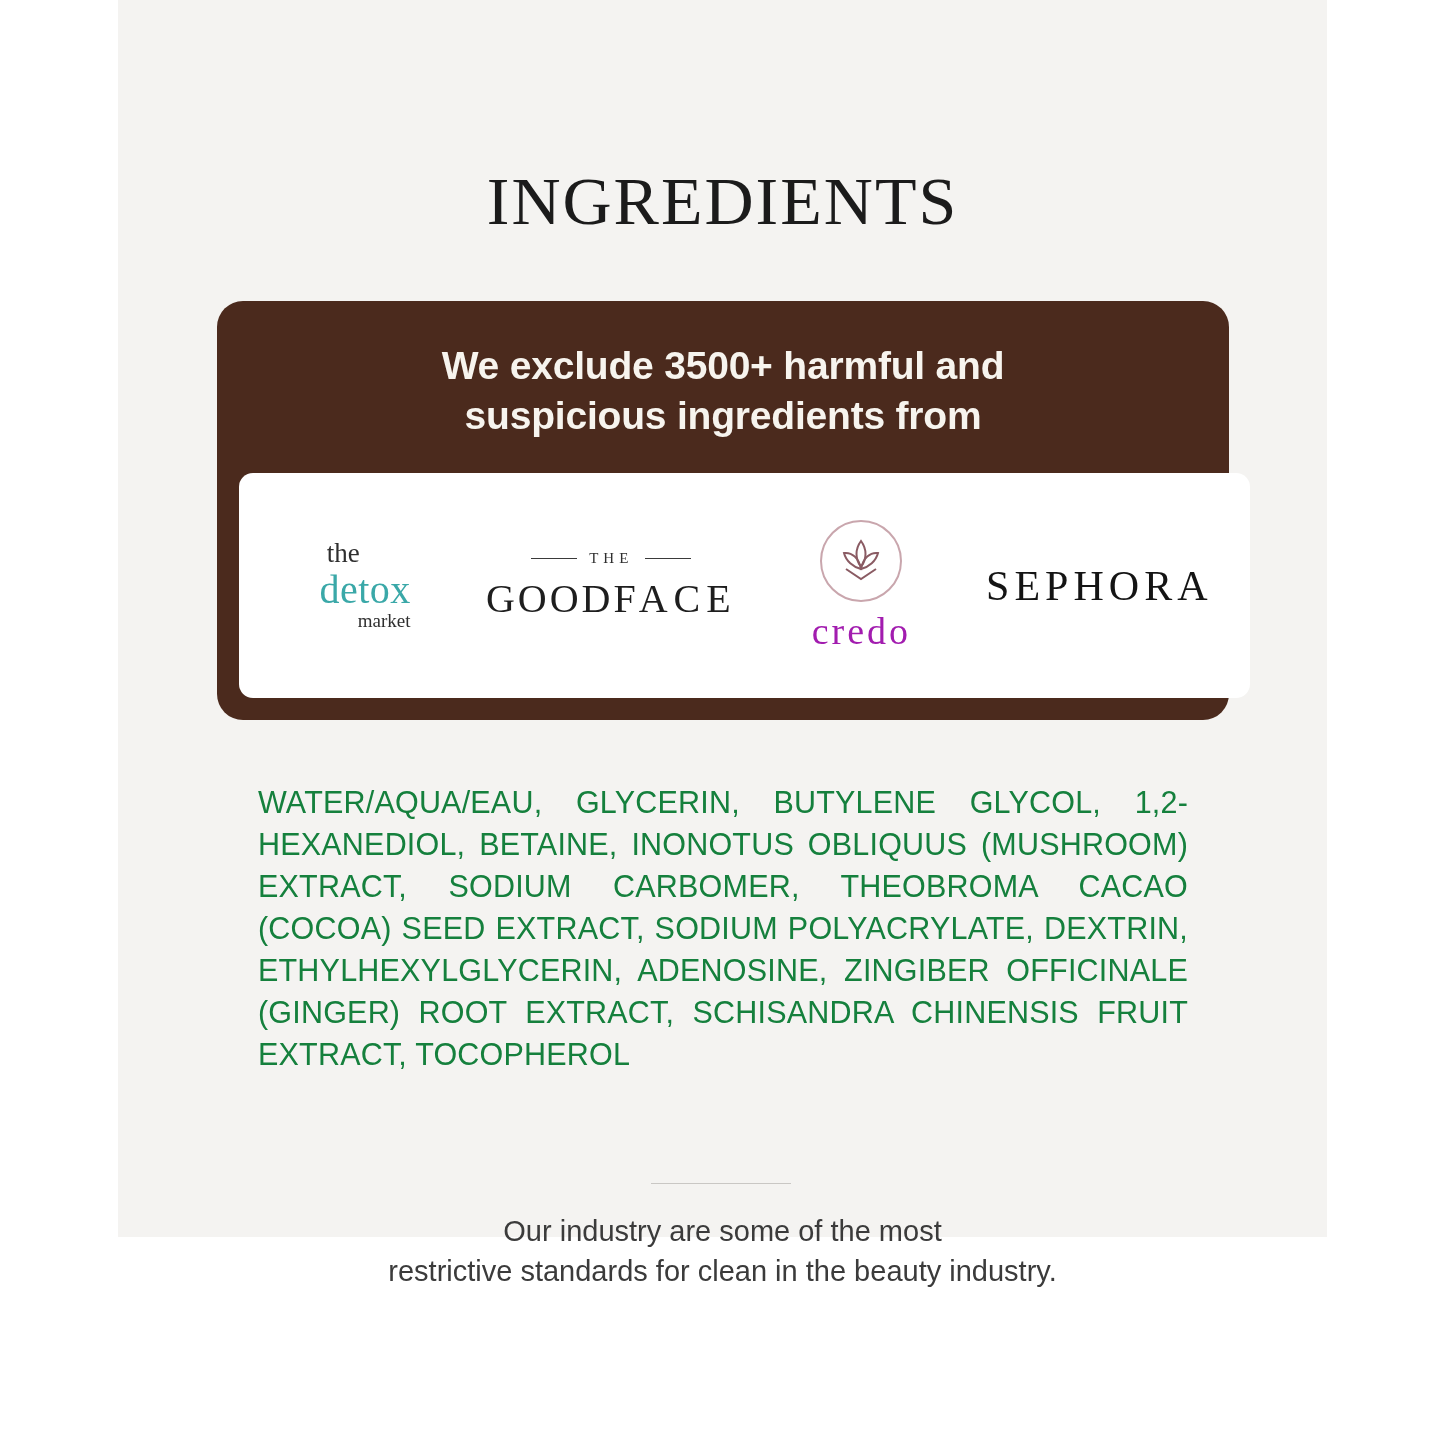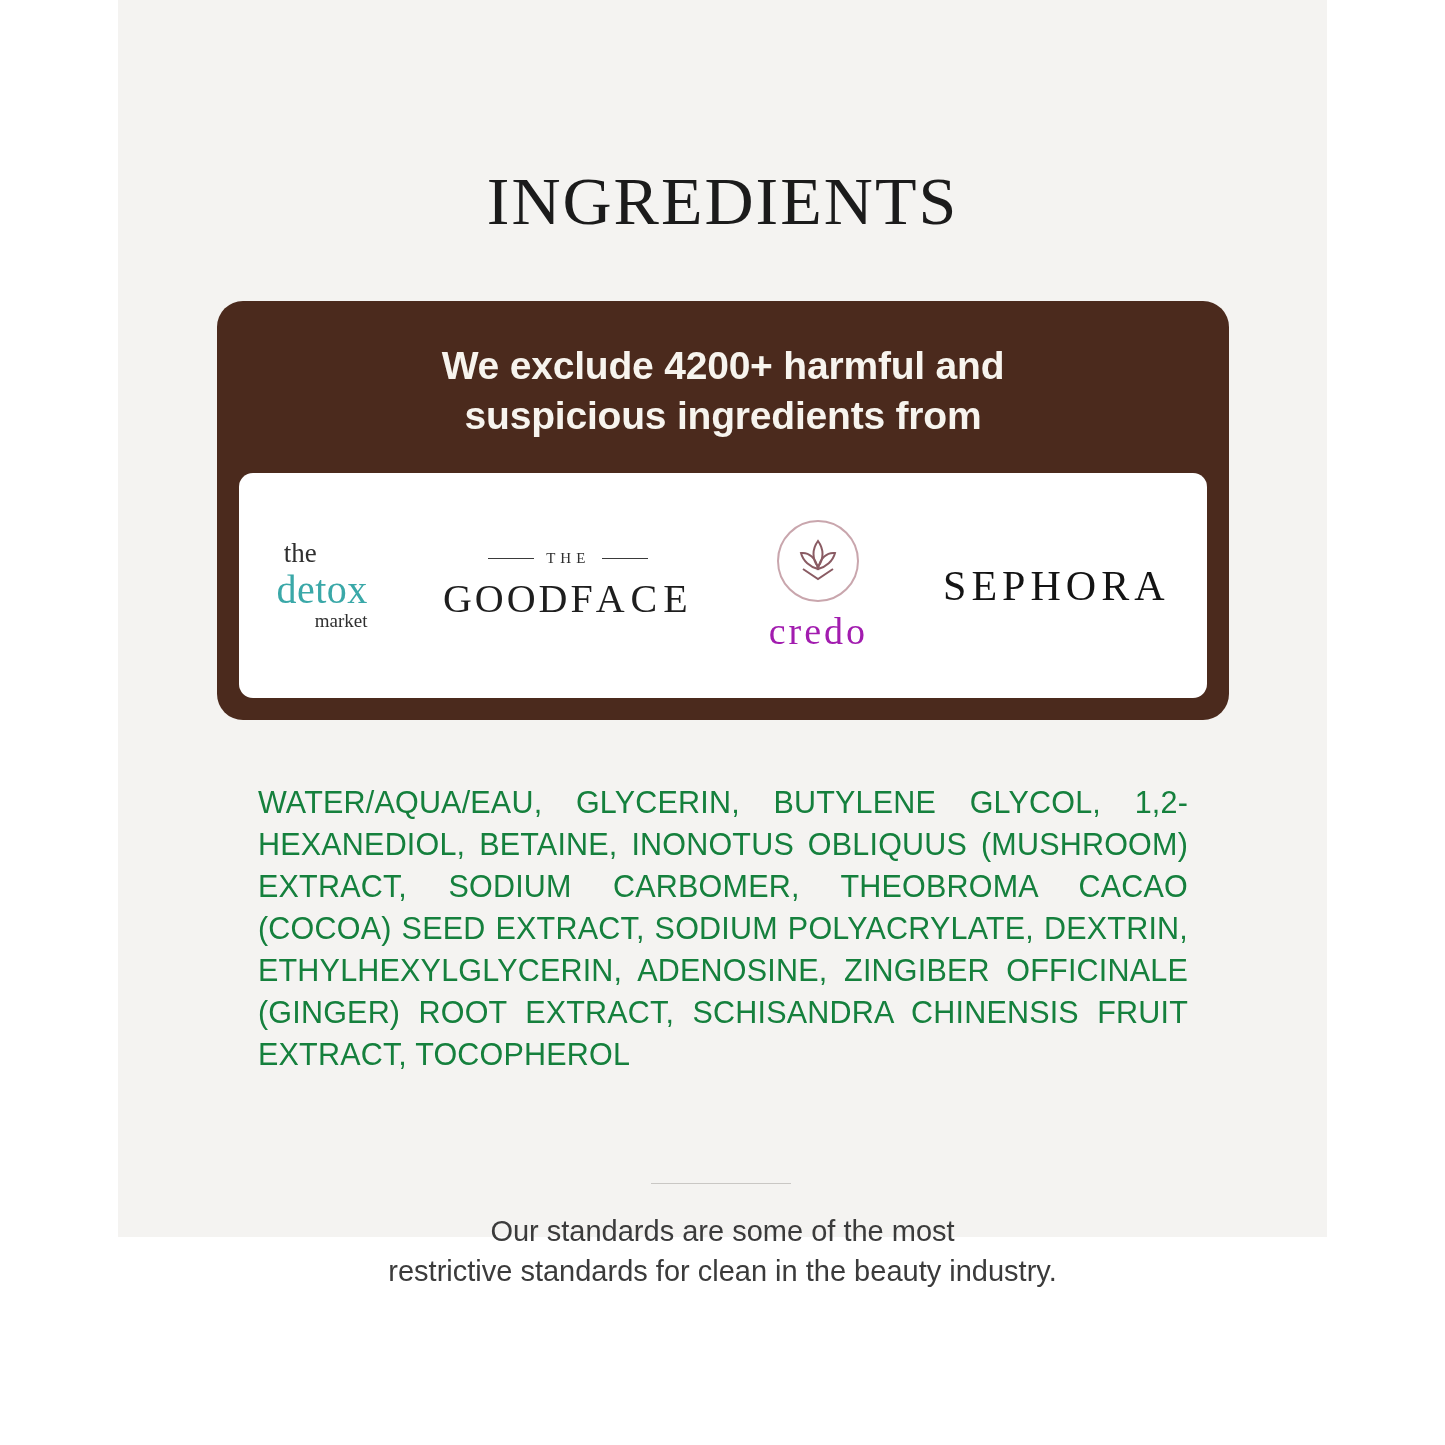--- a/index.html
+++ b/index.html
@@ -59,20 +59,21 @@
     position: absolute;
     left: 22px;
     top: 172px;
     width: 968px;
     height: 225px;
     background: #ffffff;
     border-radius: 14px;
     display: flex;
     align-items: center;
     justify-content: space-around;
+    padding-left: 43px;
   }
   .logo {
     display: flex;
     flex-direction: column;
     align-items: center;
     justify-content: center;
   }
 
   
   .detox {
@@ -177,21 +178,21 @@
 </style>
 </head>
 <body>
 
 <div class="page">
 
   <div class="title">INGREDIENTS</div>
 
   <div class="brown-card">
     <div class="brown-heading">
-      <div>We exclude 4200+ harmful and</div>
+      <div>We exclude 3500+ harmful and</div>
       <div>suspicious ingredients from</div>
     </div>
 
     <div class="logo-panel">
 
       <div class="logo detox">
         <div class="l1">the</div>
         <div class="l2">detox</div>
         <div class="l3">market</div>
       </div>
@@ -221,17 +222,17 @@
       <div class="logo sephora">SEPHORA</div>
 
     </div>
   </div>
 
   <div class="ingredients-text">WATER/AQUA/EAU, GLYCERIN, BUTYLENE GLYCOL, 1,2-HEXANEDIOL, BETAINE, INONOTUS OBLIQUUS (MUSHROOM) EXTRACT, SODIUM CARBOMER, THEOBROMA CACAO (COCOA) SEED EXTRACT, SODIUM POLYACRYLATE, DEXTRIN, ETHYLHEXYLGLYCERIN, ADENOSINE, ZINGIBER OFFICINALE (GINGER) ROOT EXTRACT, SCHISANDRA CHINENSIS FRUIT EXTRACT, TOCOPHEROL</div>
 
   <div class="divider"></div>
 
   <div class="footnote">
-    <div>Our standards are some of the most</div>
+    <div>Our industry are some of the most</div>
     <div>restrictive standards for clean in the beauty industry.</div>
   </div>
 
 </div>
 
 </body></html>

